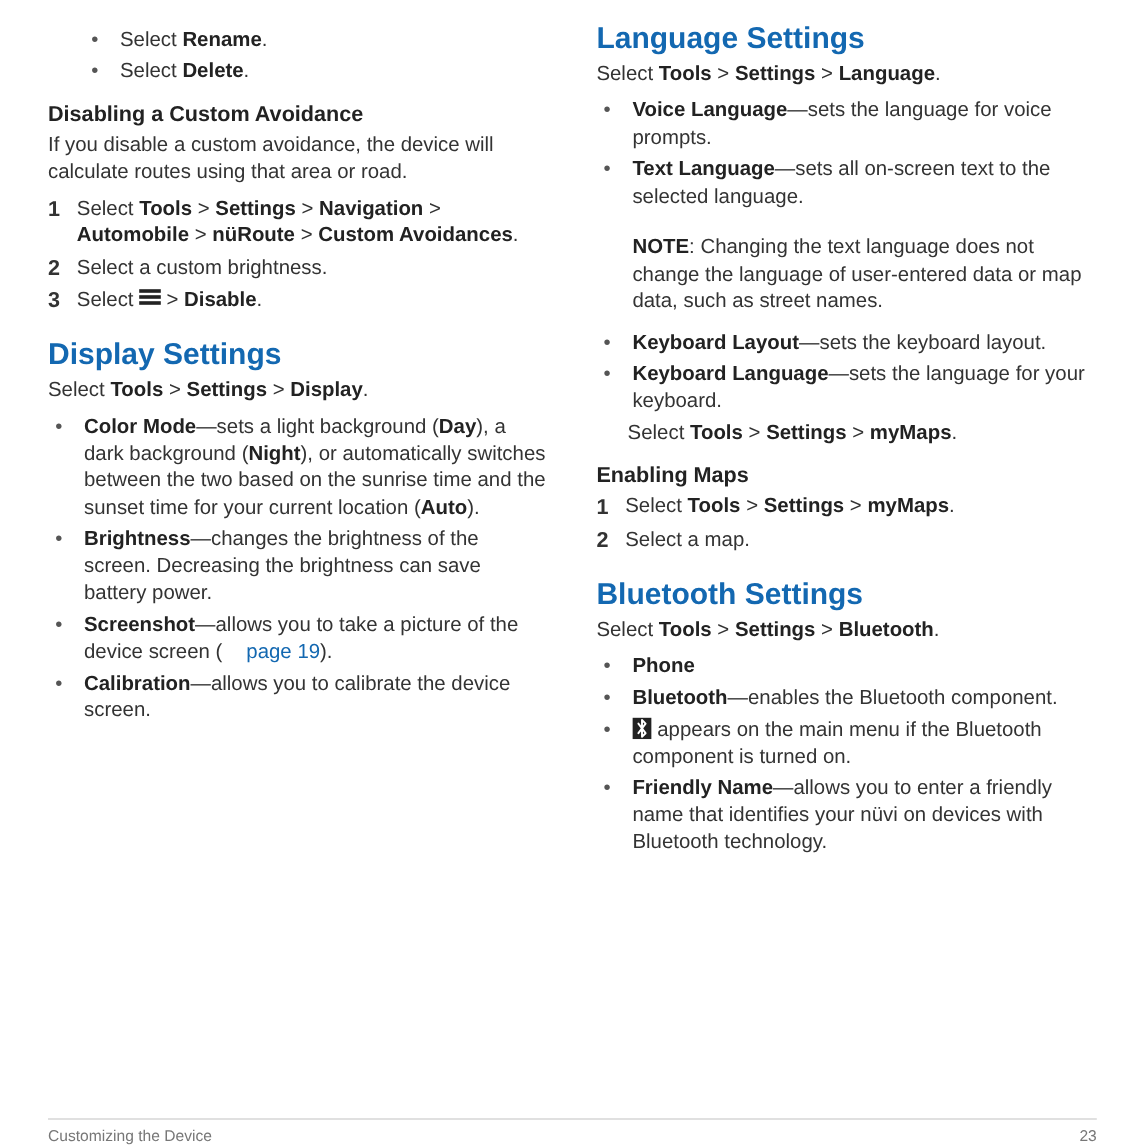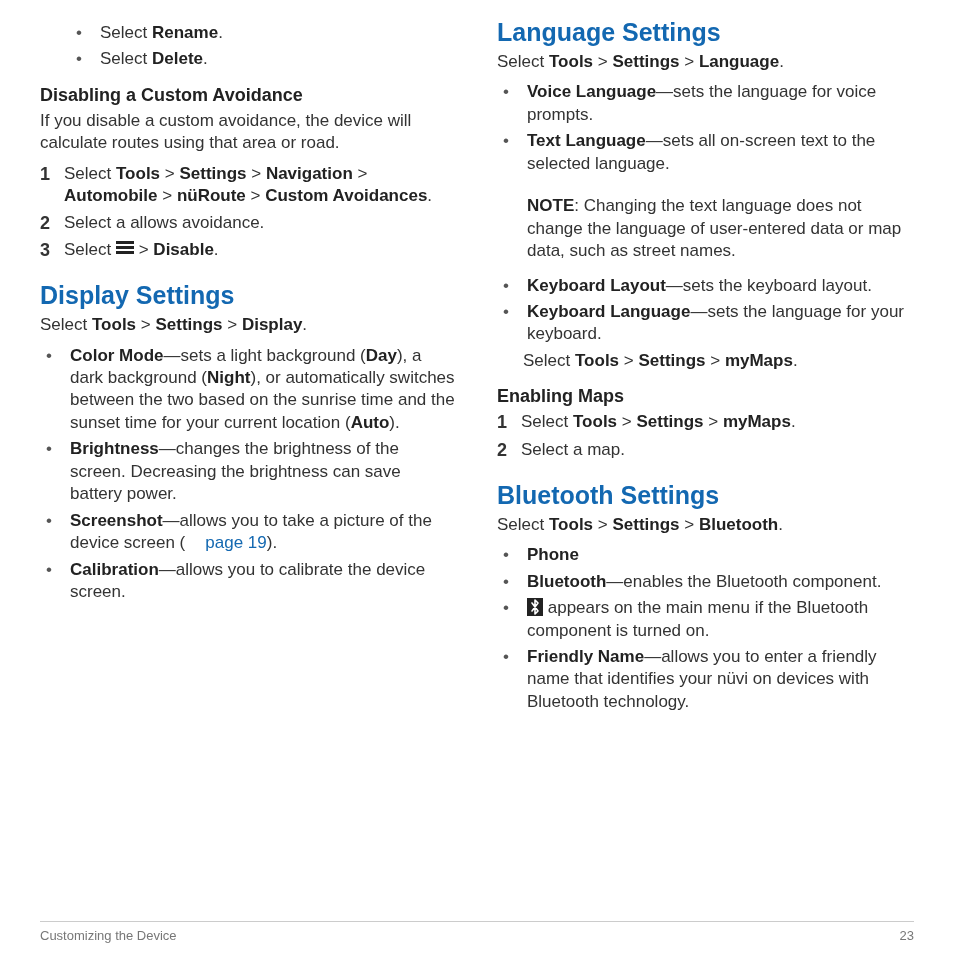--- a/index.html
+++ b/index.html
@@ -7,21 +7,21 @@
     font-size: 17px;
     color: #333;
     background: #fff;
     margin: 0;
     padding: 0;
     width: 954px;
     height: 954px;
     box-sizing: border-box;
   }
   .page {
-    padding: 18px 40px 11px 40px;
+    padding: 18px 40px 0 40px;
     box-sizing: border-box;
     height: 100%;
     display: flex;
     flex-direction: column;
   }
   .columns {
     display: flex;
     gap: 40px;
     flex: 1 1 auto;
   }
@@ -118,21 +118,21 @@
 
       <h3>Disabling a Custom Avoidance</h3>
       <p>If you disable a custom avoidance, the device will calculate routes using that area or road.</p>
       <ol class="num" id="disSteps">
           <li>
             <span class="mk">1</span>
             <span class="txt">Select <b>Tools</b> &gt; <b>Settings</b> &gt; <b>Navigation</b> &gt; <b>Automobile</b> &gt; <b>nüRoute</b> &gt; <b>Custom Avoidances</b>.</span>
           </li>
           <li>
             <span class="mk">2</span>
-            <span class="txt">Select a allows avoidance.</span>
+            <span class="txt">Select a custom brightness.</span>
           </li>
           <li>
             <span class="mk">3</span>
             <span class="txt">Select <span class="menu-icon"><span class="bar"></span><span class="bar"></span><span class="bar"></span></span> &gt; <b>Disable</b>.</span>
           </li>
         </ol>
 
       <h2>Display Settings</h2>
       <p>Select <b>Tools</b> &gt; <b>Settings</b> &gt; <b>Display</b>.</p>
       <ul class="bul" id="dispItems">

